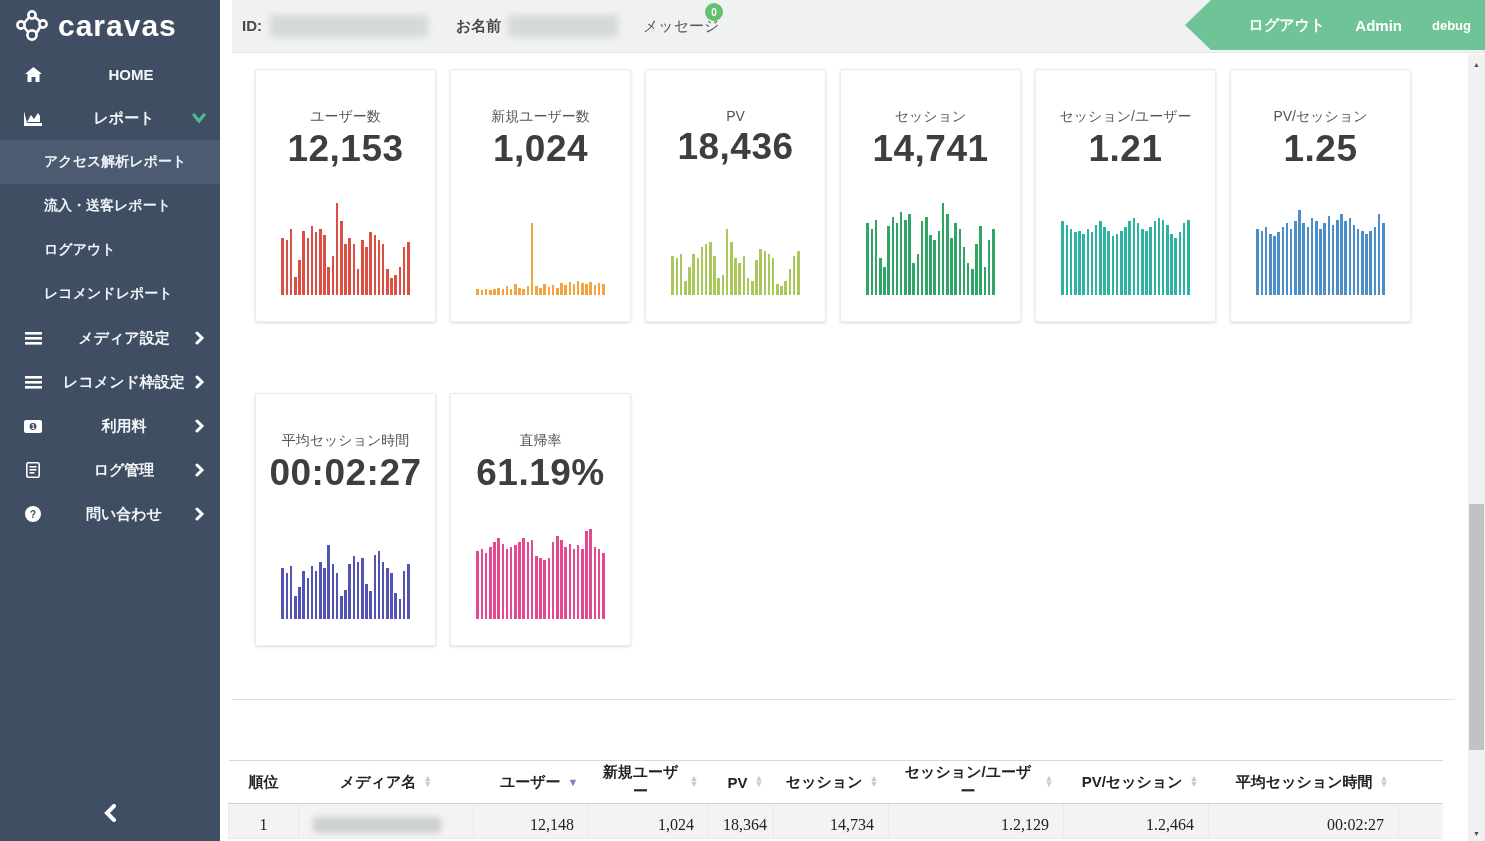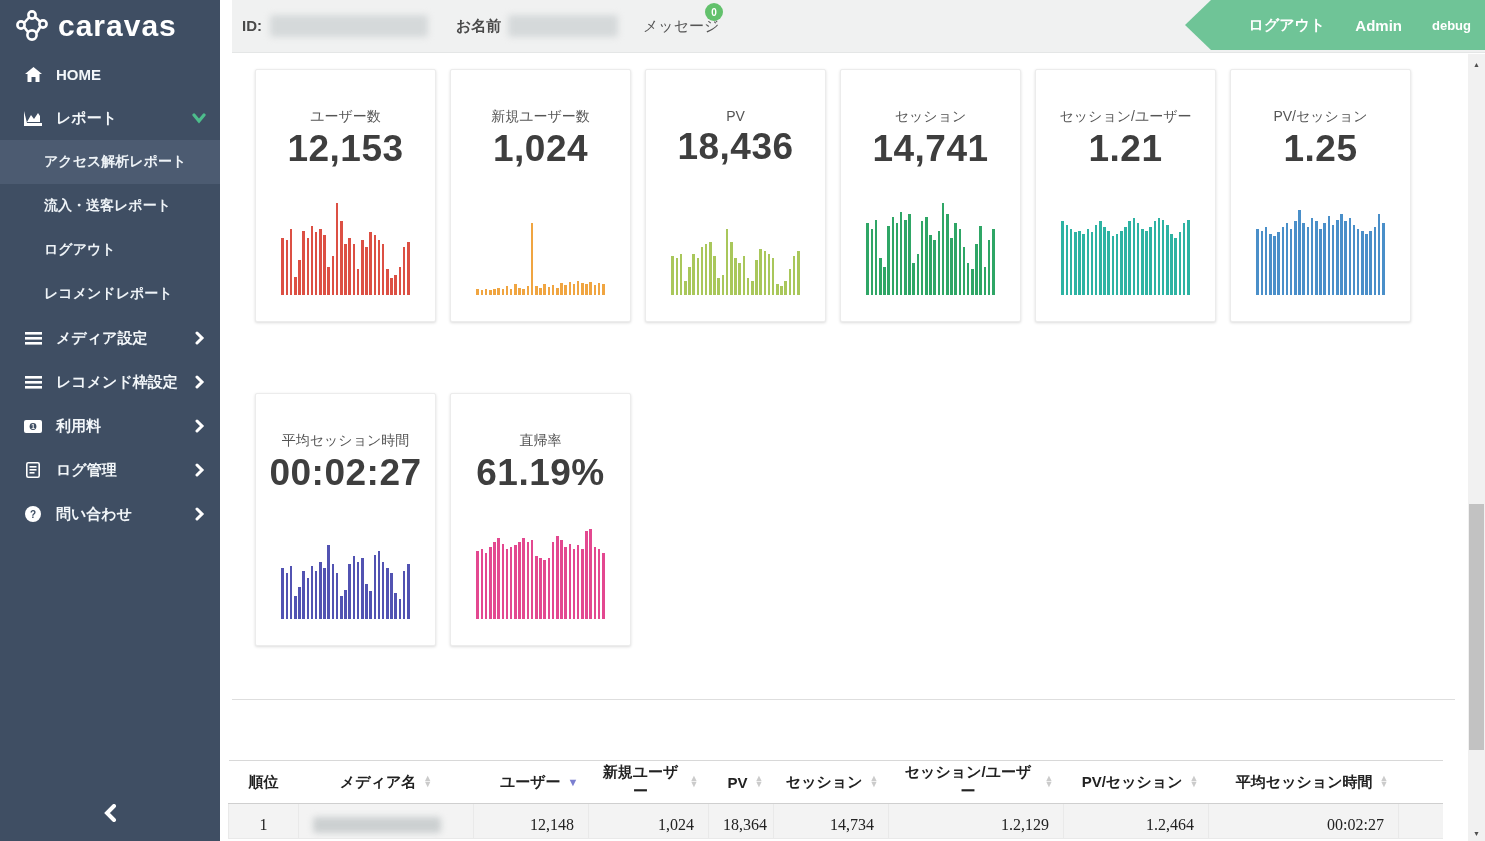--- a/index.html
+++ b/index.html
@@ -7,21 +7,21 @@
               font-family:"Liberation Sans", sans-serif; }
 
   
   #sidebar { position:absolute; left:0; top:0; width:220px; height:841px; background:#3f4e63; color:#fff; }
   #logo { display:flex; align-items:center; height:52px; padding-left:14px; }
   #logo svg { margin-right:6px; }
   #logo .brand { font-size:30px; font-weight:bold; letter-spacing:1px; color:#fff; }
   .nav-item { display:flex; align-items:center; height:44px; padding:0 14px 0 20px; cursor:pointer;
               font-size:15px; font-weight:bold; color:#f2f6f9; }
   .nav-item .nicon { width:26px; display:flex; justify-content:center; margin-right:10px; }
-  .nav-item .grow { flex:1; }
+  .nav-item .grow { flex:1;text-align:center; }
   .chev { width:14px; height:14px; }
   #submenu .sub-item { height:44px; display:flex; align-items:center; padding-left:44px;
                        font-size:14px; color:#eef3f7; cursor:pointer; font-weight:bold; }
   #submenu .sub-item.active { background:#4c5b71; }
   #collapse { position:absolute; bottom:8px; left:0; width:220px; height:40px; display:flex;
               align-items:center; justify-content:center; cursor:pointer; }
 
   
   #topbar { position:absolute; left:220px; top:0; width:1265px; height:54px; background:#fff; }
   #topbar .graybar { position:absolute; left:12px; right:0; top:0; height:53px; background:#f0f1f1;

